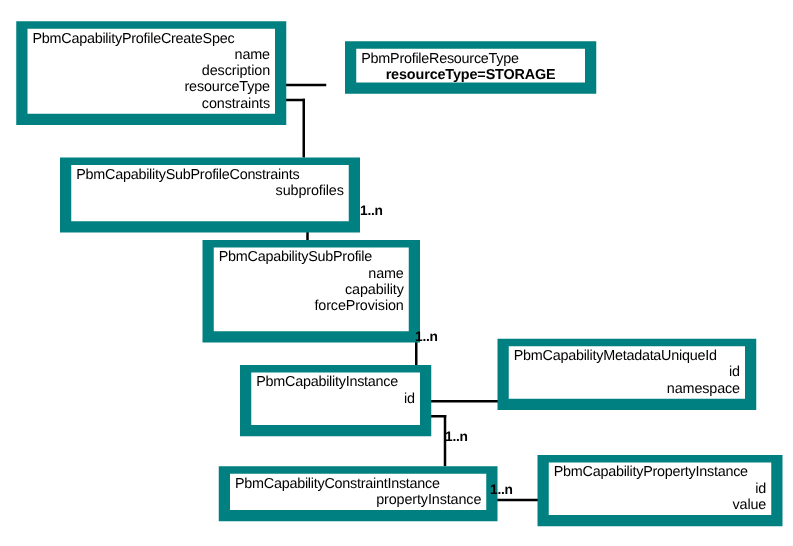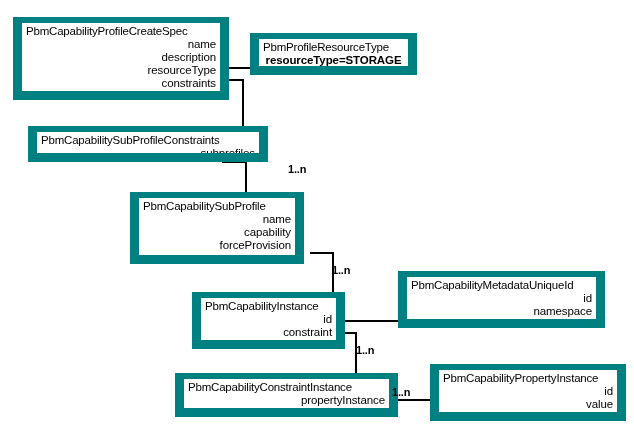--- a/index.html
+++ b/index.html
@@ -103,55 +103,54 @@
       <div class="uml-title">PbmCapabilityProfileCreateSpec</div>
       <div class="uml-attrs">
         <div class="uml-attr">name</div>
         <div class="uml-attr">description</div>
         <div class="uml-attr">resourceType</div>
         <div class="uml-attr">constraints</div>
       </div>
     </div>
   </div>
 
-  <div class="uml-box" style="left:250px; top:33px; width:167px; height:42px;">
+  <div class="uml-box" style="left:276px; top:33px; width:201px; height:42px;">
     <div class="uml-inner">
       <div class="uml-title">PbmProfileResourceType</div>
       <div class="uml-attrs">
         <div class="uml-attr" style="text-align:center;font-weight:bold;">resourceType=STORAGE</div>
       </div>
     </div>
   </div>
 
-  <div class="uml-box" style="left:28px; top:126px; width:240px; height:36px;">
+  <div class="uml-box" style="left:48px; top:126px; width:240px; height:60px;">
     <div class="uml-inner">
       <div class="uml-title">PbmCapabilitySubProfileConstraints</div>
       <div class="uml-attrs">
         <div class="uml-attr">subprofiles</div>
       </div>
     </div>
   </div>
 
-  <div class="uml-box" style="left:130px; top:192px; width:174px; height:72px;">
+  <div class="uml-box" style="left:162px; top:192px; width:174px; height:82px;">
     <div class="uml-inner">
       <div class="uml-title">PbmCapabilitySubProfile</div>
       <div class="uml-attrs">
         <div class="uml-attr">name</div>
         <div class="uml-attr">capability</div>
         <div class="uml-attr">forceProvision</div>
       </div>
     </div>
   </div>
 
   <div class="uml-box" style="left:192px; top:292px; width:153px; height:57px;">
     <div class="uml-inner">
       <div class="uml-title">PbmCapabilityInstance</div>
       <div class="uml-attrs">
         <div class="uml-attr">id</div>
-        <div class="uml-attr">constraint</div>
       </div>
     </div>
   </div>
 
   <div class="uml-box" style="left:398px; top:271px; width:207px; height:57px;">
     <div class="uml-inner">
       <div class="uml-title">PbmCapabilityMetadataUniqueId</div>
       <div class="uml-attrs">
         <div class="uml-attr">id</div>
         <div class="uml-attr">namespace</div>

